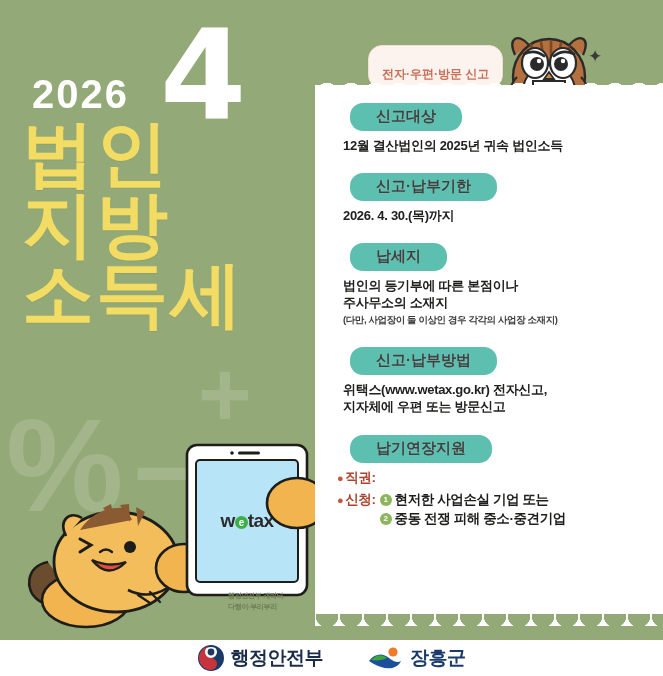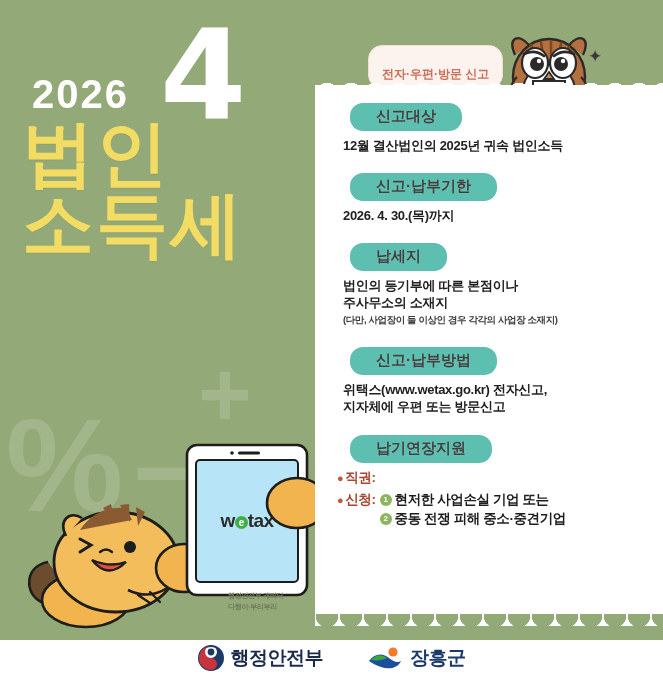--- a/index.html
+++ b/index.html
@@ -172,20 +172,21 @@
   <div class="green-bg"></div>
 
   <div class="wm wm-pct">%</div>
   <div class="wm wm-minus">–</div>
   <div class="wm wm-plus">+</div>
 
   <div class="year">2026</div>
   <div class="bigmonth">4</div>
   <div class="title-main">
     <div>법인</div>
+    <div>지방</div>
     <div>소득세</div>
   </div>
 
   <div class="mascot-wrap">
     <svg width="300" height="200" viewBox="0 0 300 200">
 
       <path d="M40 122 C18 126 16 150 30 160 C42 169 58 163 60 150" fill="#6b4c2e" stroke="#1d1d1b" stroke-width="2.6"></path>
 
       <ellipse cx="78" cy="160" rx="44" ry="27" fill="#f2b44f" stroke="#1d1d1b" stroke-width="2.6"></ellipse>
 

